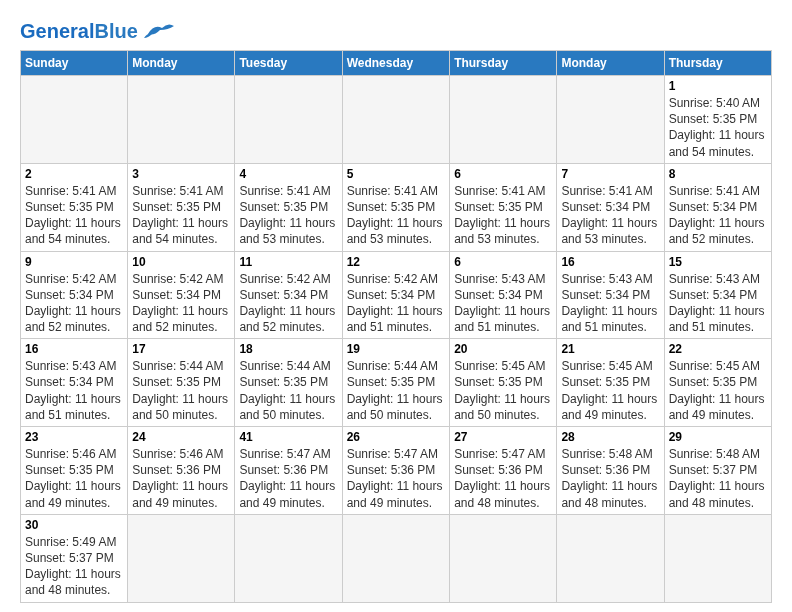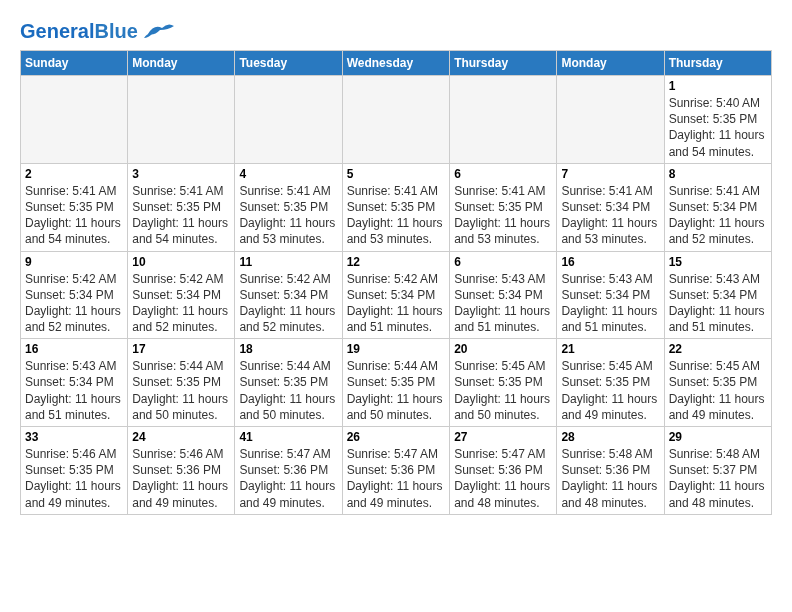--- a/index.html
+++ b/index.html
@@ -217,21 +217,21 @@
           <span class="day-number">21</span>
           <div class="day-info">Sunrise: 5:45 AM<br>Sunset: 5:35 PM<br>Daylight: 11 hours and 49 minutes.</div>
         </td>
         <td>
           <span class="day-number">22</span>
           <div class="day-info">Sunrise: 5:45 AM<br>Sunset: 5:35 PM<br>Daylight: 11 hours and 49 minutes.</div>
         </td>
       </tr>
       <tr>
         <td>
-          <span class="day-number">33</span>
+          <span class="day-number">23</span>
           <div class="day-info">Sunrise: 5:46 AM<br>Sunset: 5:35 PM<br>Daylight: 11 hours and 49 minutes.</div>
         </td>
         <td>
           <span class="day-number">24</span>
           <div class="day-info">Sunrise: 5:46 AM<br>Sunset: 5:36 PM<br>Daylight: 11 hours and 49 minutes.</div>
         </td>
         <td>
           <span class="day-number">41</span>
           <div class="day-info">Sunrise: 5:47 AM<br>Sunset: 5:36 PM<br>Daylight: 11 hours and 49 minutes.</div>
         </td>
@@ -245,14 +245,26 @@
         </td>
         <td>
           <span class="day-number">28</span>
           <div class="day-info">Sunrise: 5:48 AM<br>Sunset: 5:36 PM<br>Daylight: 11 hours and 48 minutes.</div>
         </td>
         <td>
           <span class="day-number">29</span>
           <div class="day-info">Sunrise: 5:48 AM<br>Sunset: 5:37 PM<br>Daylight: 11 hours and 48 minutes.</div>
         </td>
       </tr>
+      <tr class="last-row">
+        <td class="has-data">
+          <span class="day-number">30</span>
+          <div class="day-info">Sunrise: 5:49 AM<br>Sunset: 5:37 PM<br>Daylight: 11 hours and 48 minutes.</div>
+        </td>
+        <td class="empty"></td>
+        <td class="empty"></td>
+        <td class="empty"></td>
+        <td class="empty"></td>
+        <td class="empty"></td>
+        <td class="empty"></td>
+      </tr>
     </tbody>
 </table>
 
 </body></html>

